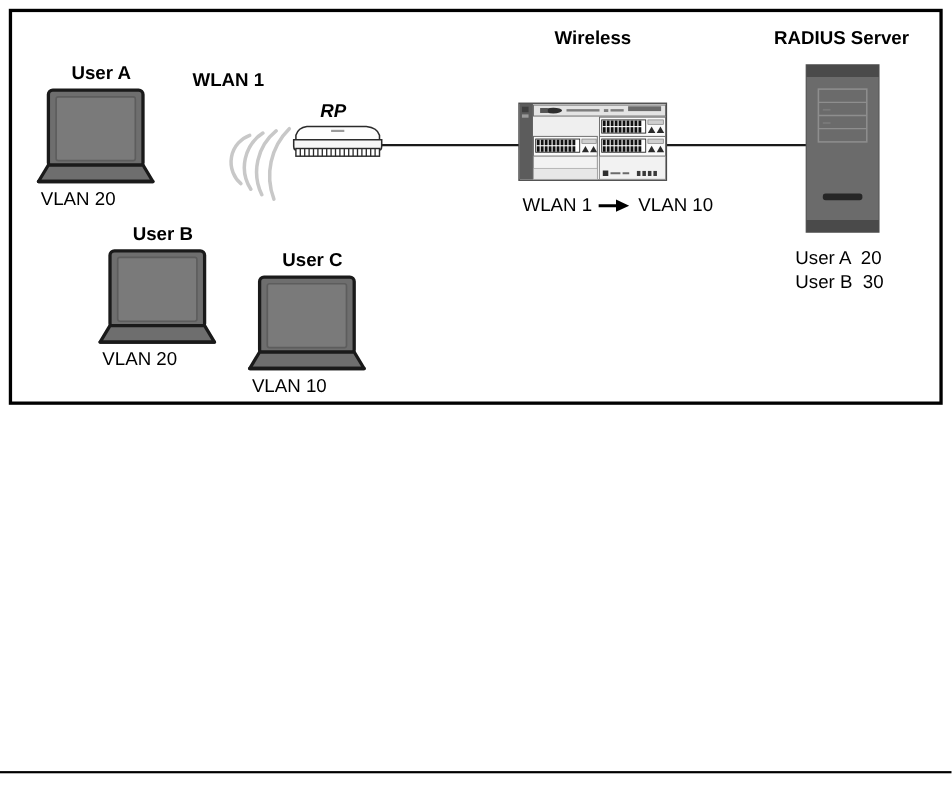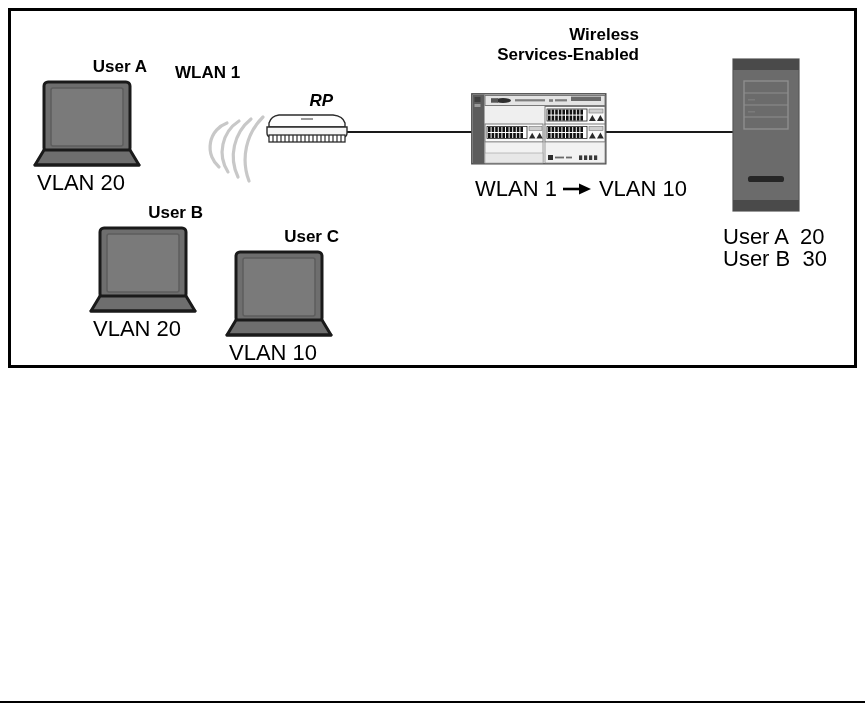--- a/index.html
+++ b/index.html
@@ -40,22 +40,22 @@
   }
 
   
   .lbl {
     position: absolute;
     color: #000000;
     white-space: pre;
     line-height: 1.12;
   }
   .t-title { font-size: 17px; font-weight: bold; }
-  .t-reg   { font-size: 22px; font-weight: normal; }
-  .center  { text-align: right; }
+  .t-reg   { font-size: 17px; font-weight: normal; }
+  .center  { text-align: center; }
 
   
   #links {
     position: absolute;
     left: 0; top: 0;
     width: 849px; height: 360px;
     pointer-events: none;
   }
 
   
@@ -173,21 +173,20 @@
         <rect x="17" y="3" width="86" height="70" rx="4" ry="4" fill="#6e6e6e" stroke="#1a1a1a" stroke-width="3"></rect>
         <rect x="24" y="9" width="72" height="58" rx="2" ry="2" fill="#7a7a7a" stroke="#5d5d5d" stroke-width="1.5"></rect>
         <path d="M 8 86 L 17 71 L 103 71 L 112 86 Z" fill="#6e6e6e" stroke="#1a1a1a" stroke-width="3" stroke-linejoin="round"></path>
         <path d="M 8 86 L 112 86" stroke="#1a1a1a" stroke-width="3" stroke-linecap="round"></path>
       </svg>
     </div>
 
     <div class="lbl t-reg" style="left:218px; top:330px;">VLAN 10</div>
 
     <div class="lbl t-title center" style="left:428px; top:14px; width:200px;">Wireless</div>
-    <div class="lbl t-title center" style="left:428px; top:34px; width:200px;">Services-Enabled</div>
 
     <div class="switch-device" style="left:460px; top:82px;">
       <svg width="136" height="72" viewBox="0 0 136 72">
 
         <rect x="0.8" y="0.8" width="134" height="70" fill="#efefef" stroke="#4b4b4b" stroke-width="1.4"></rect>
 
         <rect x="1.5" y="1.5" width="12" height="68.5" fill="#5c5c5c"></rect>
         <g fill="#d8d8d8" font-size="4">
           <rect x="3.5" y="4" width="6" height="5" fill="#3f3f3f"></rect>
           <rect x="3.5" y="11" width="6" height="3" fill="#9a9a9a"></rect>
@@ -313,20 +312,21 @@
 
     <div class="lbl t-reg" style="left:464px; top:166px; display:flex; align-items:center; gap:6px;">
       <span>WLAN 1</span>
       <svg width="30" height="16" viewBox="0 0 30 16">
         <path d="M 0 8 L 19 8" stroke="#000" stroke-width="2.6"></path>
         <path d="M 16 2.4 L 28 8 L 16 13.6 Z" fill="#000"></path>
       </svg>
       <span>VLAN 10</span>
     </div>
 
+    <div class="lbl t-title center" style="left:666px; top:14px; width:176px;">RADIUS Server</div>
 
     <div class="server-device" style="left:720px; top:46px;">
       <svg width="70" height="156" viewBox="0 0 70 156">
 
         <rect x="2" y="2" width="66" height="152" fill="#6b6b6b" stroke="#585858" stroke-width="1.2"></rect>
 
         <rect x="2" y="2" width="66" height="11" fill="#4a4a4a"></rect>
 
         <rect x="2" y="143" width="66" height="11" fill="#4a4a4a"></rect>
 

